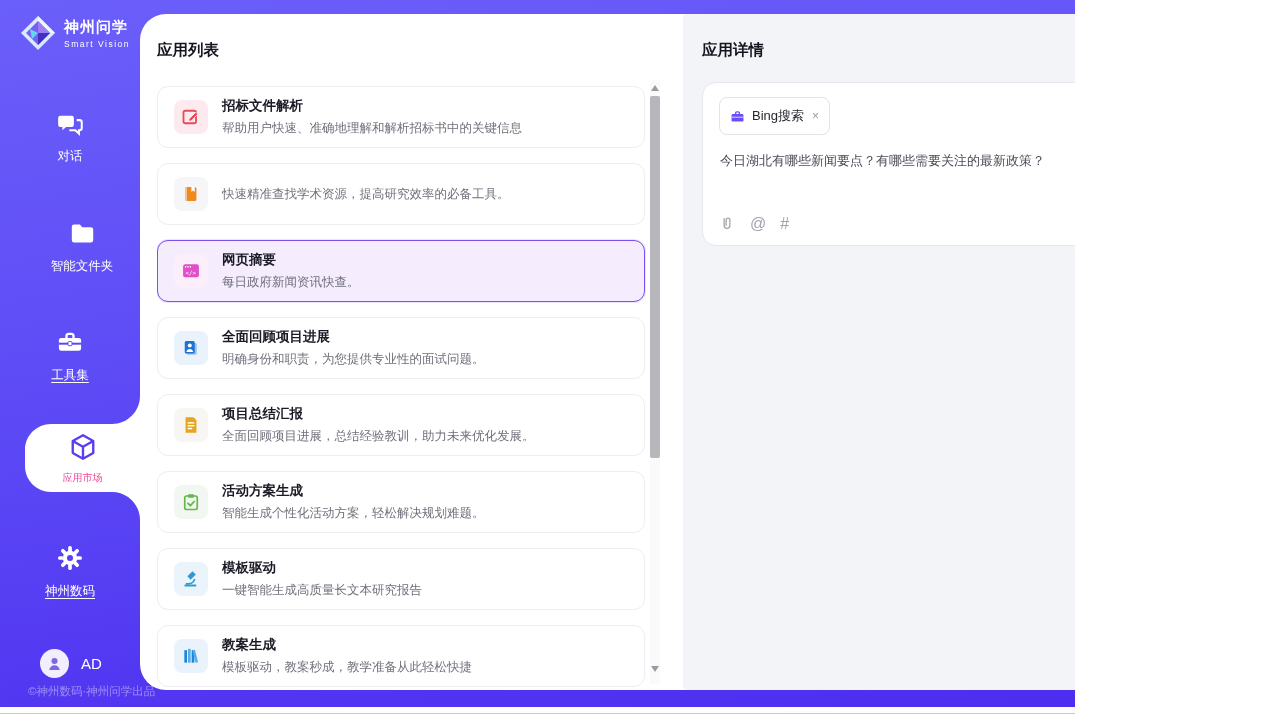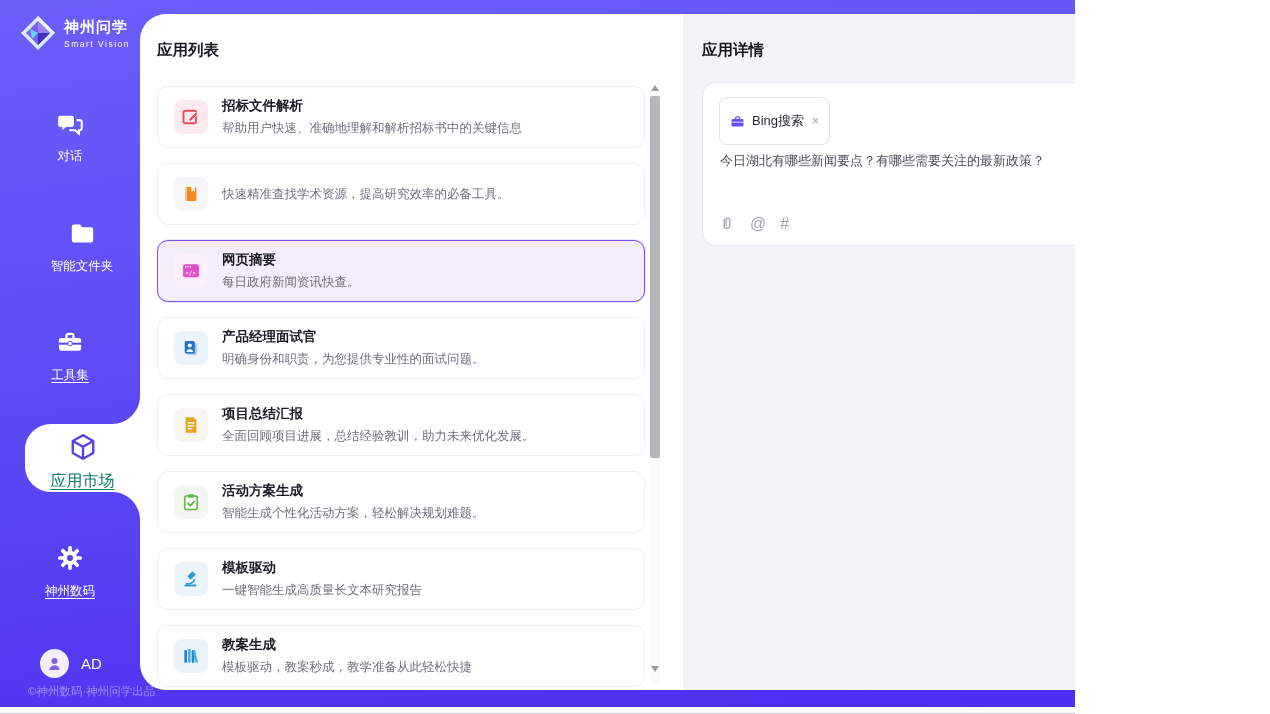--- a/index.html
+++ b/index.html
@@ -13,21 +13,21 @@
   
   .sidebar{position:absolute;left:0;top:0;width:140px;height:707px;color:#fff;}
   .brand{position:absolute;left:20px;top:15px;display:flex;align-items:center;gap:8px;}
   .brand-name{font-size:15px;font-weight:bold;letter-spacing:1px;}
   .brand-tag{font-size:8.5px;letter-spacing:1.5px;margin-top:2px;}
   .nav-item{position:absolute;left:0;width:140px;text-align:center;color:#fff;cursor:pointer;}
   .nav-item .lab{font-size:12.5px;margin-top:7px;}
   .nav-item .lab.u{text-decoration:underline;text-underline-offset:3px;}
   .bubble-svg{position:absolute;left:25px;top:396px;}
   .nav-active{position:absolute;left:25px;top:424px;width:115px;height:68px;text-align:center;color:#5b3df0;}
-  .nav-active .lab{font-size:16px;margin-top:5px;text-decoration:underline;text-underline-offset:3px;color:#0f766e;}
+  .nav-active .lab{font-size:10px;margin-top:5px;text-underline-offset:3px;color:#ec4899;}
   .user-row{position:absolute;left:40px;top:649px;display:flex;align-items:center;gap:12px;}
   .avatar{width:29px;height:29px;border-radius:50%;background:#f2eefc;display:flex;align-items:center;justify-content:center;}
   .user-initials{font-size:15px;color:#fff;}
   .copyright{position:absolute;left:28px;top:684px;font-size:11.5px;color:rgba(255,255,255,0.42);white-space:nowrap;}
 
   
   .main-panel{position:absolute;left:140px;top:14px;width:1116px;height:676px;background:#ffffff;border-radius:26px;}
   
   .detail-panel{position:absolute;left:683px;top:14px;width:560px;height:676px;background:#f3f4f7;border-radius:4px 22px 22px 4px;}
 
@@ -48,21 +48,21 @@
   .sb-track{position:absolute;left:650px;top:80px;width:10px;height:604px;background:#fafafa;border-radius:2px;}
   .sb-up,.sb-down{position:absolute;left:651px;width:8px;height:8px;}
   .sb-up{top:85px;border-left:4px solid transparent;border-right:4px solid transparent;border-bottom:6px solid #9a9aa2;width:0;height:0;}
   .sb-down{top:666px;border-left:4px solid transparent;border-right:4px solid transparent;border-top:6px solid #9a9aa2;width:0;height:0;}
   .sb-thumb{position:absolute;left:650px;top:96px;width:10px;height:362px;background:#b6b6bb;border-radius:2px;}
 
   
   .detail-card{position:absolute;left:702px;top:82px;width:520px;height:164px;box-sizing:border-box;background:#ffffff;
                border:1px solid #e7e7ee;border-radius:14px;}
   .tool-tag{position:absolute;left:16px;top:14px;height:28px;display:inline-flex;align-items:center;gap:7px;
-            padding:9px 10px;border:1px solid #e2e2e9;border-radius:8px;background:#fff;cursor:pointer;}
+            padding:4px 10px;border:1px solid #e2e2e9;border-radius:8px;background:#fff;cursor:pointer;}
   .tool-tag .tlab{font-size:13px;color:#26262e;}
   .tool-tag .tx{font-size:12px;color:#9a9aa2;margin-left:1px;cursor:pointer;}
   .query-text{position:absolute;left:17px;top:68px;font-size:13px;color:#4b4b57;width:480px;line-height:1.5;}
   .input-icons{position:absolute;left:15px;top:132px;display:flex;align-items:center;gap:14px;color:#a0a3ac;}
   .glyph-icon{font-size:16px;color:#a0a3ac;line-height:1;cursor:pointer;}
   .run-btn{position:absolute;left:1169px;top:271px;width:52px;height:30px;background:#ebe2fc;color:#7b4cf6;
            font-size:14px;border:none;border-radius:8px;cursor:pointer;display:flex;align-items:center;justify-content:center;font-family:inherit;}
 </style>
 </head>
 <body>
@@ -205,21 +205,21 @@
       <div class="card">
         <div class="tile" style="background:#eaf2fc;">
           <svg width="20" height="20" viewBox="0 0 24 24">
             <rect x="7" y="6" width="12" height="14" rx="1.8" fill="#9dc6ef"></rect>
             <rect x="4.5" y="3.5" width="12" height="15" rx="1.8" fill="#1d72d2"></rect>
             <circle cx="10.5" cy="9" r="2.4" fill="#fff"></circle>
             <path d="M6.3 16.8c.6-2.4 2.2-3.7 4.2-3.7s3.6 1.3 4.2 3.7z" fill="#fff"></path>
           </svg>
         </div>
         <div class="ct">
-          <div class="cname">产品经理面试官</div>
+          <div class="cname">全面回顾项目进展</div>
           <div class="cdesc">明确身份和职责，为您提供专业性的面试问题。</div>
         </div>
       </div>
 
       <div class="card">
         <div class="tile" style="background:#f7f6f2;">
           <svg width="20" height="20" viewBox="0 0 24 24">
             <path d="M5.5 2.8h9.5l3.5 3.5v14.9H5.5z" fill="#e7a51e"></path>
             <rect x="8" y="8.6" width="8" height="1.7" fill="#fff"></rect>
             <rect x="8" y="12" width="8" height="1.7" fill="#fff"></rect>

